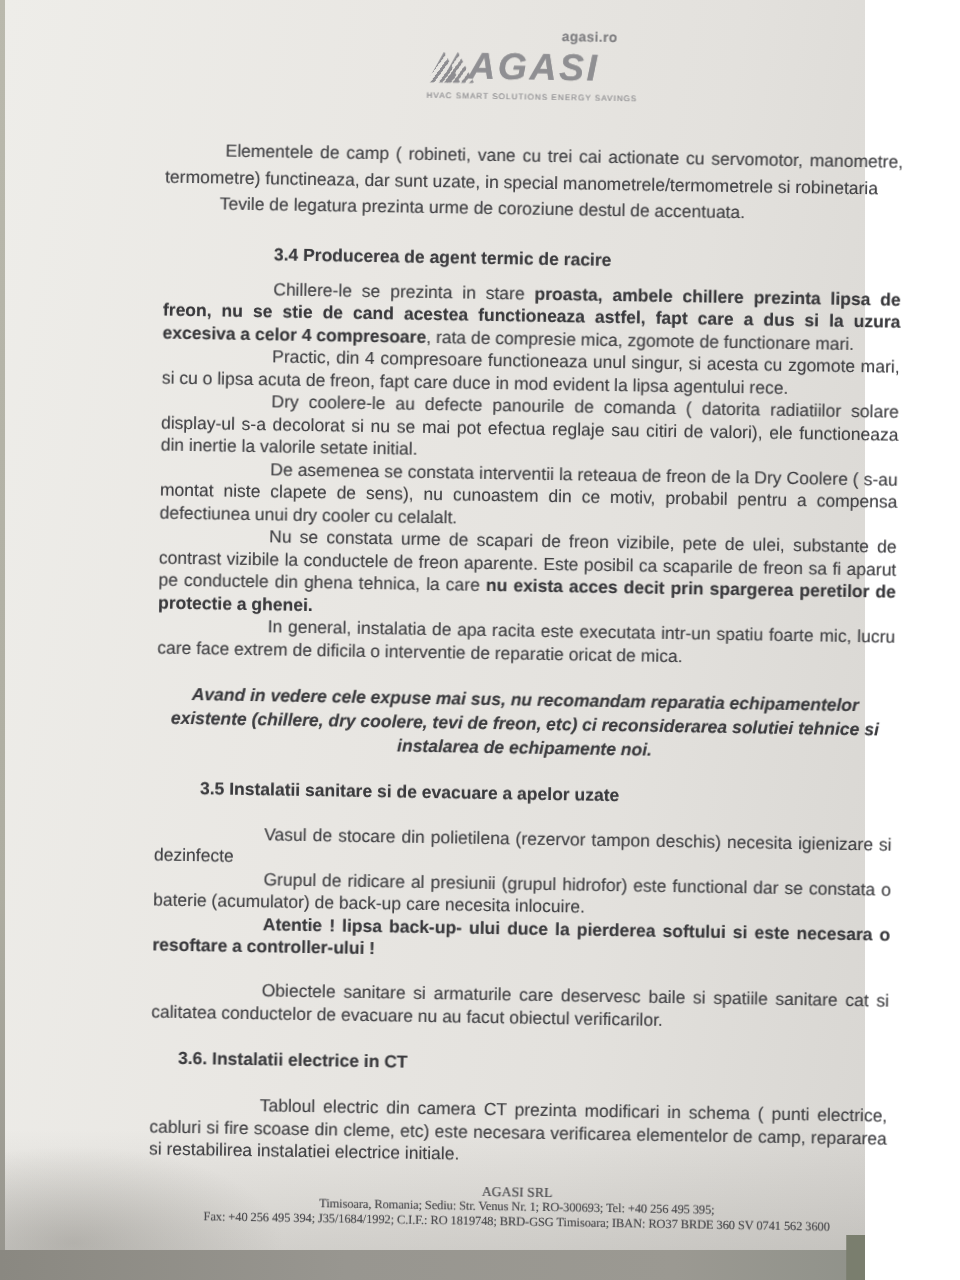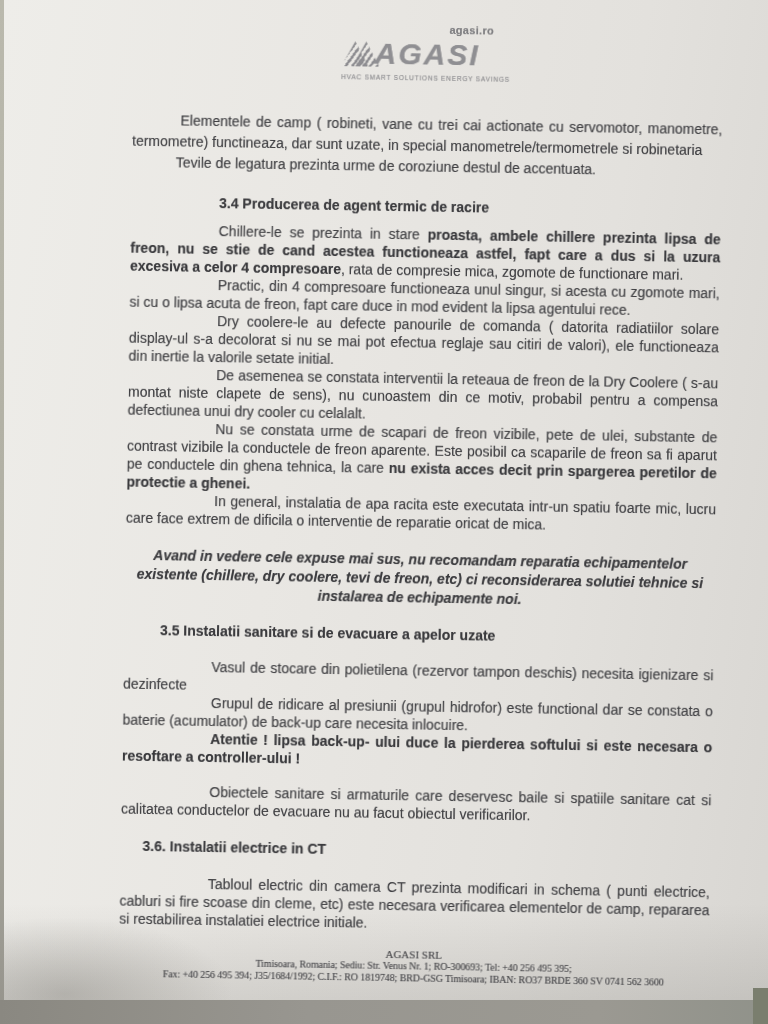--- a/index.html
+++ b/index.html
@@ -1,18 +1,18 @@
 <!DOCTYPE html>
 <html><head>
 <meta charset="utf-8">
 <style>
   html,body{margin:0;padding:0;width:768px;height:1024px;overflow:hidden;}
   body{font-family:"Liberation Sans",sans-serif;}
 
-  .photo{position:relative;width:768px;height:1024px;
+  .photo{position:relative;width:692px;height:1024px;
          background:linear-gradient(to bottom,#bab9ad 0%,#aeada1 70%,#95938c 100%);}
 
   
   .surface{position:absolute;left:0;right:0;bottom:0;height:24px;
            background:linear-gradient(to right,#8a8881,#989690 40%,#9b9992 78%,#90928a);}
   .corner-dark{position:absolute;right:0;bottom:0;width:15px;height:36px;background:#7a7e6e;}
 
   
   .paper{position:absolute;left:4px;top:0;right:0;bottom:20px;
          background:

